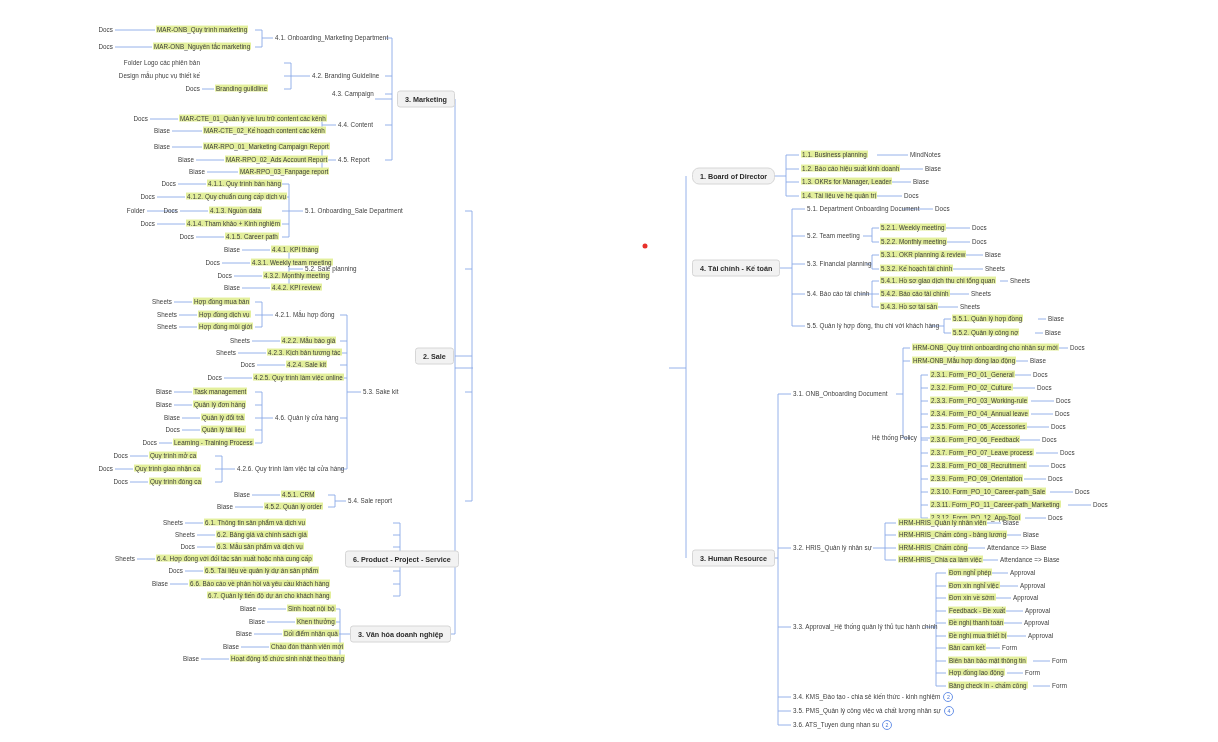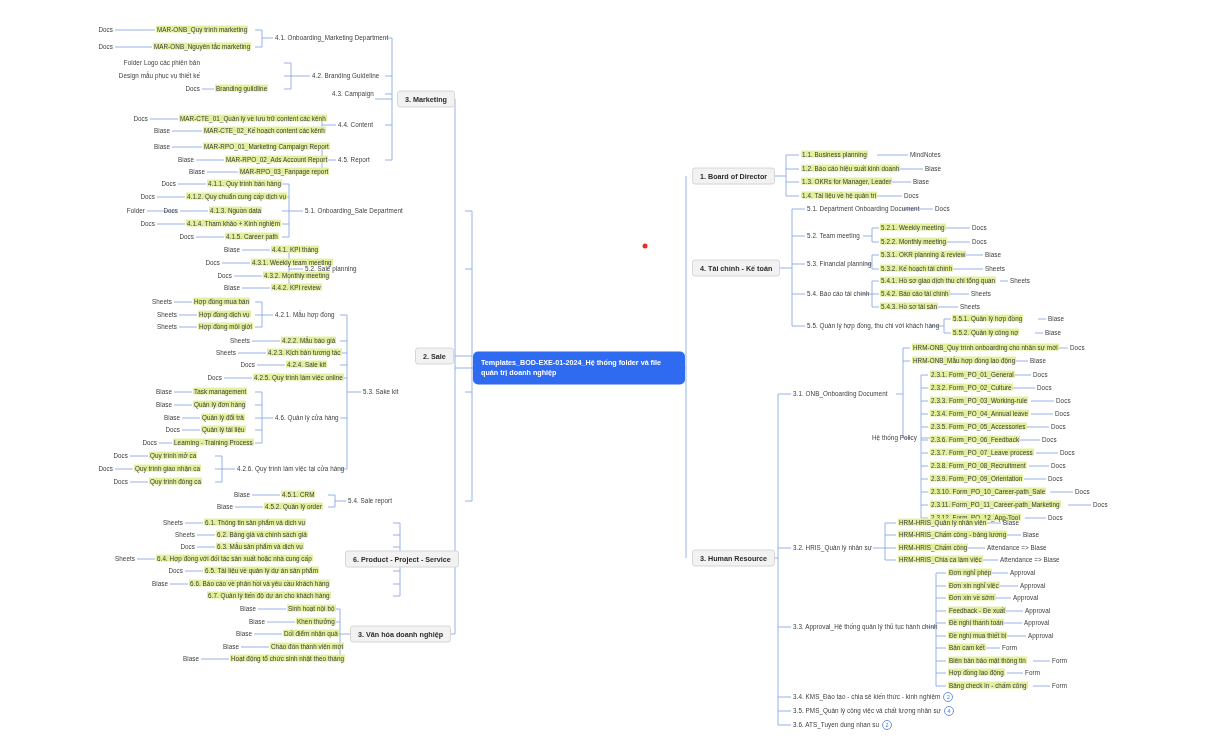--- a/index.html
+++ b/index.html
@@ -311,28 +311,25 @@
       <path d="M1005,611 L1023,611"></path>
       <path d="M1004,623 L1022,623"></path>
       <path d="M1007,636 L1026,636"></path>
       <path d="M982,648 L1000,648"></path>
       <path d="M1033,661 L1050,661"></path>
       <path d="M1007,673 L1023,673"></path>
       <path d="M1033,686 L1050,686"></path>
     </g>
   </svg>
 
-  <div class="root" id="root-node" style="left: 473px; top: 368px; background: rgb(47, 107, 240);">
-    <span>Templates_BOD-EXE-01-2024_Hệ thống folder và file quản trị doanh nghiệp</span>
-  </div>
 
   <div class="reddot" id="red-dot" style="left: 645px; top: 246px; background: rgb(232, 48, 42);"></div>
 
   <div id="branch-layer">
-      <div class="branch" style="top: 176px; left: 692px;"><span>1. Board of Director</span></div>
+      <div class="branch" style="top: 176px; left: 692px; border-radius: 7px;"><span>1. Board of Director</span></div>
       <div class="branch" style="top: 268px; left: 692px;"><span>4. Tài chính - Kế toán</span></div>
       <div class="branch" style="top: 558px; left: 692px;"><span>3. Human Resource</span></div>
       <div class="branch" style="top: 99px; left: 397px;"><span>3. Marketing</span></div>
       <div class="branch" style="top: 356px; left: 415px;"><span>2. Sale</span></div>
       <div class="branch" style="top: 559px; left: 345px;"><span>6. Product - Project - Service</span></div>
       <div class="branch" style="top: 634px; left: 350px;"><span>3. Văn hóa doanh nghiệp</span></div>
     </div>
   <div id="node-layer">
       <div class="node plain" style="top: 30px; left: auto; right: 1105px;"><span class="t">Docs</span></div>
       <div class="node hl" style="top: 30px; left: 156px;"><span class="t">MAR-ONB_Quy trình marketing</span></div>

